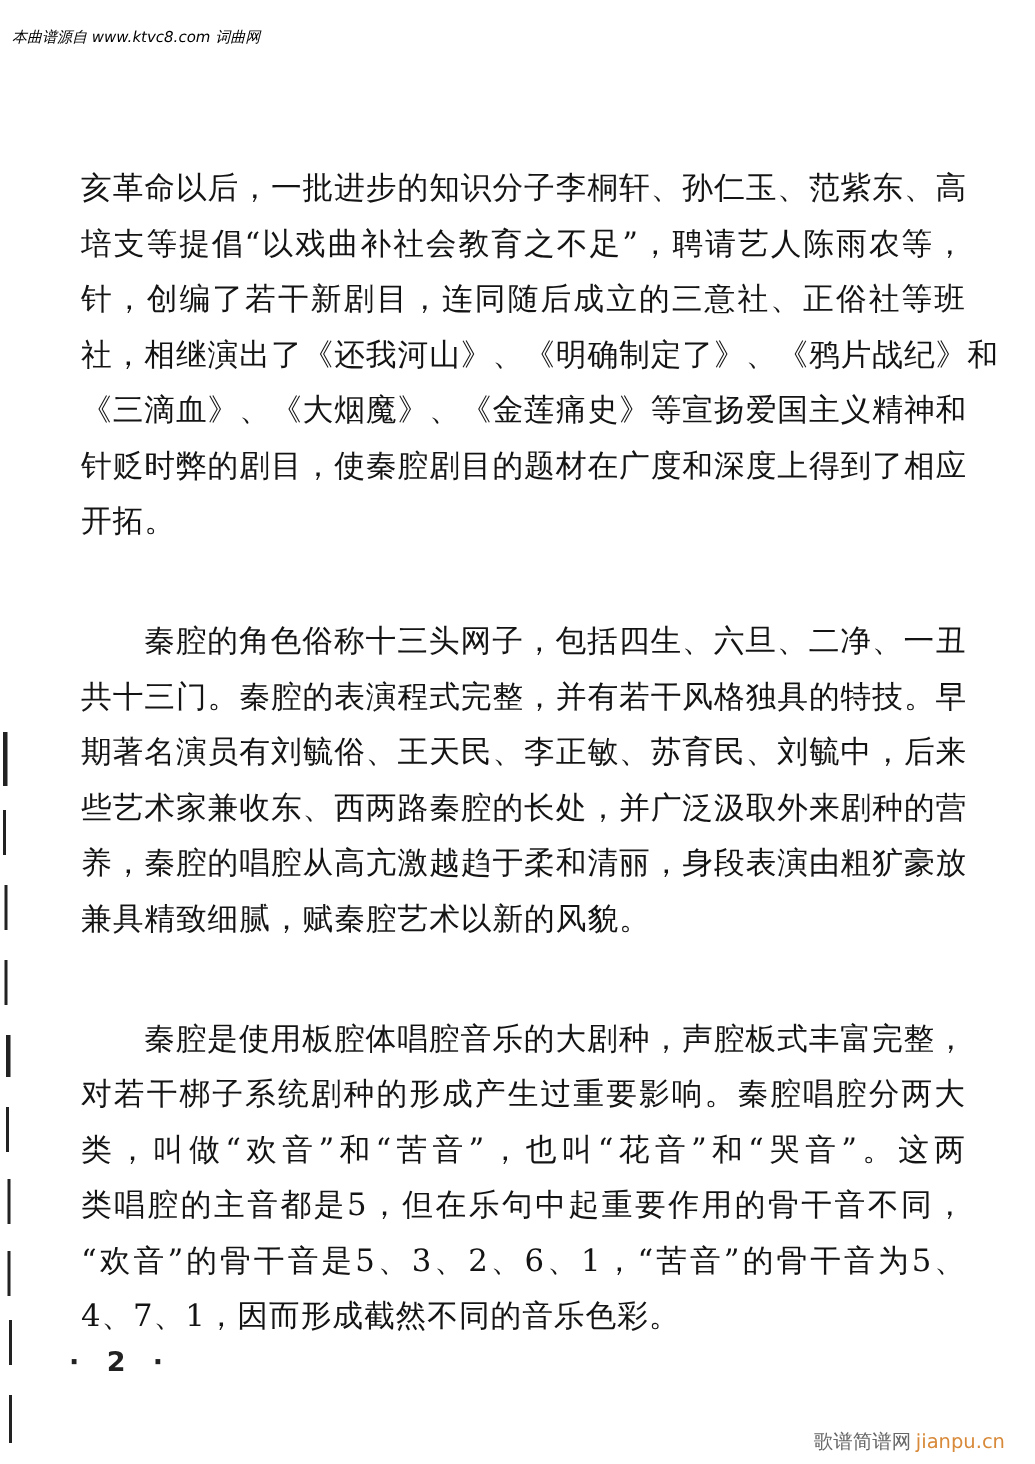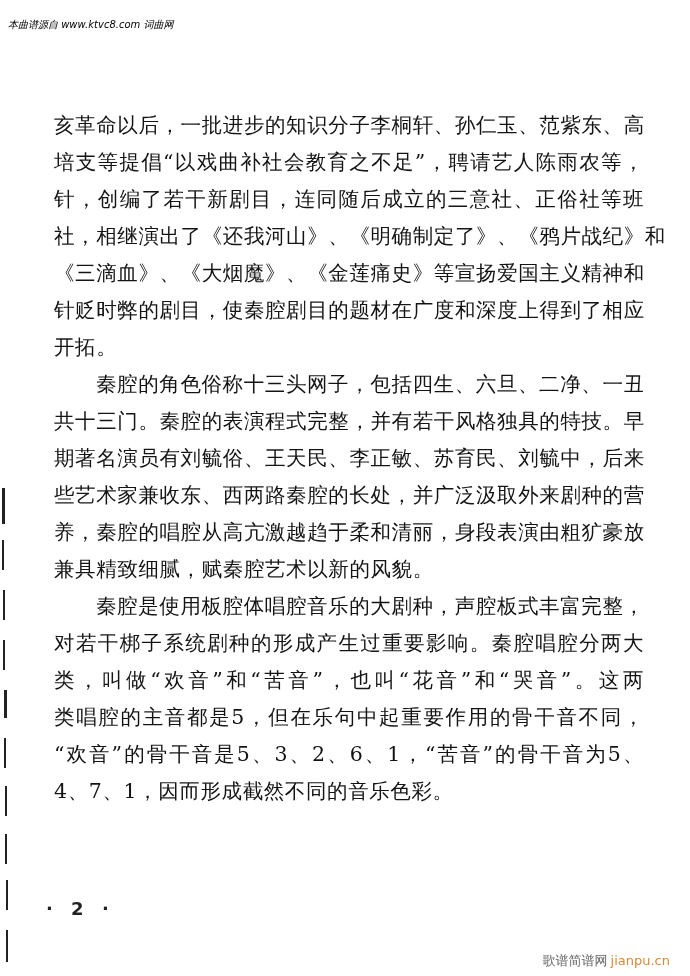--- a/index.html
+++ b/index.html
@@ -12,21 +12,21 @@
     position:absolute; left:8px; top:18px;
     font-family:"DejaVu Sans", sans-serif; font-size:10px; color:#000;
     letter-spacing:0px;
     font-style:italic;
   }
   .page { position:absolute; left:54px; top:107px; width:590px; }
   .line {
     height:37px; line-height:37px; font-size:20.5px; white-space:nowrap;
     letter-spacing:0.6px; color:#141414;
   }
-  .line.indent { padding-left:42px; }
+  .line.indent { padding-left:42px;margin-top:43px; }
   .line.justify { text-align:justify; text-align-last:justify; }
   .page-num {
     position:absolute; left:46px; top:898px; font-size:18px; font-weight:bold; letter-spacing:6px;
     font-family:"DejaVu Sans", sans-serif; color:#222;
   }
   .margin-line { position:absolute; width:2px; background:#222; }
   .watermark-bottom {
     position:absolute; right:20px; top:952px; font-size:13px;
     font-family:"DejaVu Sans", sans-serif; color:#666;
   }

